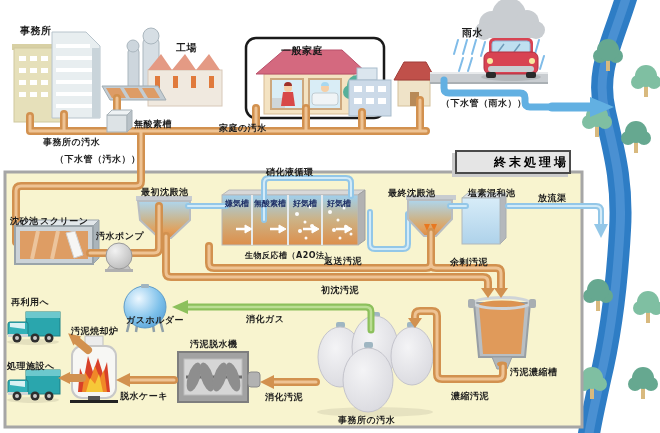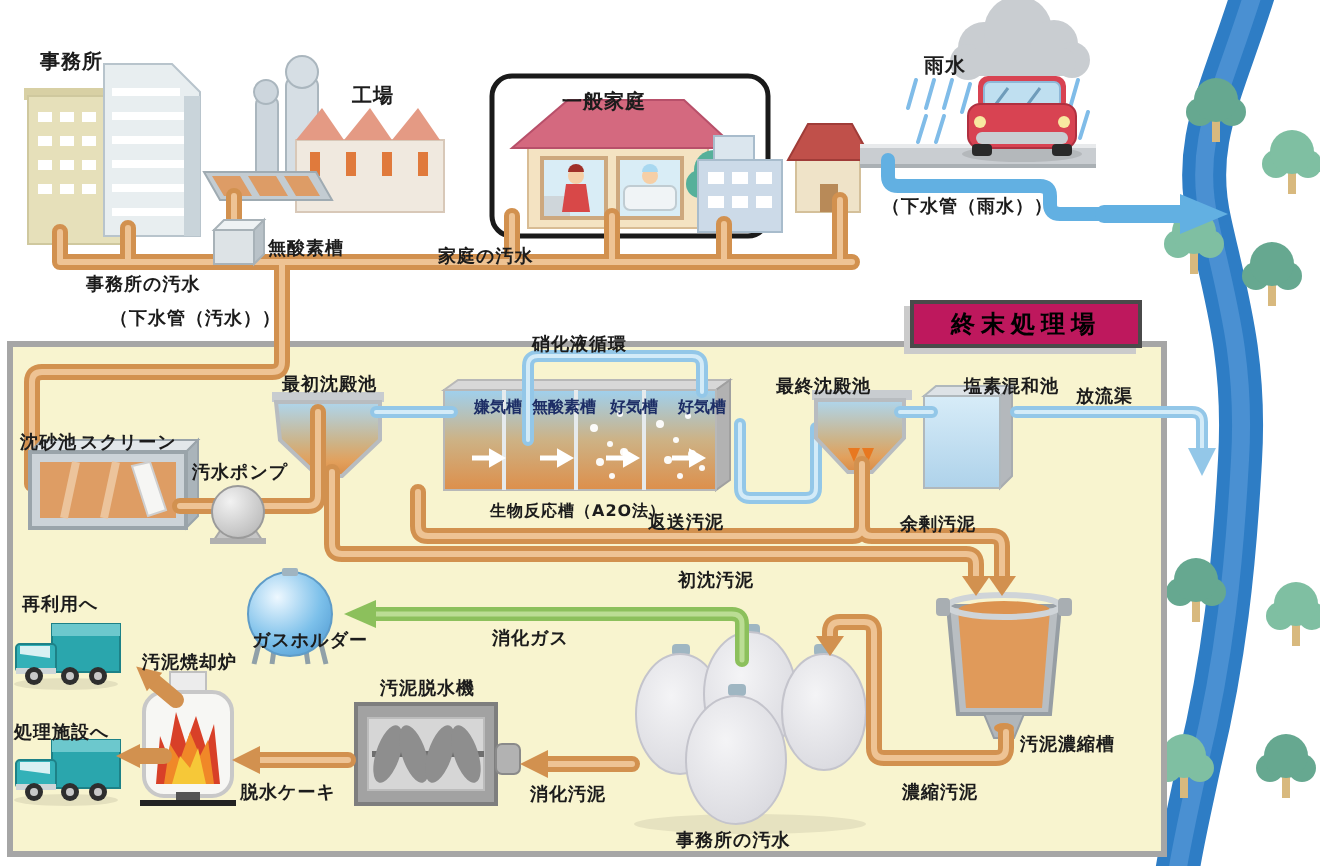--- a/index.html
+++ b/index.html
@@ -2,25 +2,25 @@
 <html><head>
 <meta charset="utf-8">
 <style>
   html,body{margin:0;padding:0;background:#fff;}
   #scene{position:relative;width:660px;height:433px;background:#fff;overflow:hidden;
          font-family:"DejaVu Sans",sans-serif;}
   #art{position:absolute;left:0;top:0;z-index:1;}
   .lbl{position:absolute;z-index:5;font:bold 9px "DejaVu Sans",sans-serif;color:#1c1c1c;
        white-space:nowrap;letter-spacing:.5px;}
   .lbl-lg{font-size:10px;}
-  .lbl-cell{font-size:8px;color:#1d2e66;letter-spacing:0;margin-left:12px;}
+  .lbl-cell{font-size:8px;color:#1d2e66;letter-spacing:0;}
   .lbl-bio{font-size:8px;text-align:right;}
-  .title-box{position:absolute;left:455px;top:150px;width:112px;height:20px;background:#be185d;
+  .title-box{position:absolute;left:455px;top:150px;width:112px;height:20px;background:#e5e5e5;
        border:2px solid #4a4a4a;box-shadow:-3px 3px 0 #cbcbcb;display:flex;align-items:center;
-       justify-content:center;font:bold 12px "DejaVu Sans",sans-serif;letter-spacing:3px;z-index:6;}
+       justify-content:flex-end;font:bold 12px "DejaVu Sans",sans-serif;letter-spacing:3px;z-index:6;}
   
   .po{stroke:#d2914f;stroke-width:8;fill:none;stroke-linecap:round;stroke-linejoin:round}
   .poh{stroke:#eec394;stroke-width:3;fill:none;stroke-linecap:round;stroke-linejoin:round}
   .pb{stroke:#93c7e8;stroke-width:6;fill:none;stroke-linecap:round;stroke-linejoin:round}
   .pbh{stroke:#d3ebf8;stroke-width:2;fill:none;stroke-linecap:round;stroke-linejoin:round}
   .pr{stroke:#62b0e2;stroke-width:7;fill:none;stroke-linecap:round;stroke-linejoin:round}
   .prt{stroke:#62b0e2;stroke-width:9;fill:none;stroke-linecap:round}
   .pg{stroke:#8cc05c;stroke-width:7;fill:none;stroke-linecap:round;stroke-linejoin:round}
   .pgh{stroke:#bbdd94;stroke-width:2.5;fill:none;stroke-linecap:round}
   .ao{fill:#d2914f}.ab{fill:#62b0e2}.ag{fill:#8cc05c}.abl{fill:#93c7e8}
@@ -432,25 +432,25 @@
 <div class="lbl" style="left:40px;top:215px">スクリーン</div>
 <div class="lbl" style="left:96px;top:230px">汚水ポンプ</div>
 <div class="lbl" style="left:141px;top:186px">最初沈殿池</div>
 <div class="lbl" style="left:266px;top:166px">硝化液循環</div>
 <div class="lbl lbl-cell" style="left:225px;top:198px">嫌気槽</div>
 <div class="lbl lbl-cell" style="left:254px;top:198px">無酸素槽</div>
 <div class="lbl lbl-cell" style="left:293px;top:198px">好気槽</div>
 <div class="lbl lbl-cell" style="left:327px;top:198px">好気槽</div>
 <div class="lbl lbl-bio" style="left:245px;top:250px">生物反応槽（A2O法）</div>
 <div class="lbl" style="left:388px;top:187px">最終沈殿池</div>
-<div class="lbl" style="left:482px;top:187px">塩素混和池</div>
+<div class="lbl" style="left:468px;top:187px">塩素混和池</div>
 <div class="lbl" style="left:538px;top:192px">放流渠</div>
 <div class="lbl" style="left:324px;top:255px">返送汚泥</div>
 <div class="lbl" style="left:450px;top:256px">余剰汚泥</div>
-<div class="lbl" style="left:339px;top:284px">初沈汚泥</div>
+<div class="lbl" style="left:321px;top:284px">初沈汚泥</div>
 <div class="lbl" style="left:246px;top:313px">消化ガス</div>
 <div class="lbl" style="left:126px;top:314px">ガスホルダー</div>
 <div class="lbl" style="left:510px;top:366px">汚泥濃縮槽</div>
 <div class="lbl" style="left:451px;top:390px">濃縮汚泥</div>
 <div class="lbl" style="left:338px;top:414px">事務所の汚水</div>
 <div class="lbl" style="left:265px;top:391px">消化汚泥</div>
 <div class="lbl" style="left:190px;top:338px">汚泥脱水機</div>
 <div class="lbl" style="left:120px;top:390px">脱水ケーキ</div>
 <div class="lbl" style="left:71px;top:325px">汚泥焼却炉</div>
 <div class="lbl" style="left:11px;top:296px">再利用へ</div>

